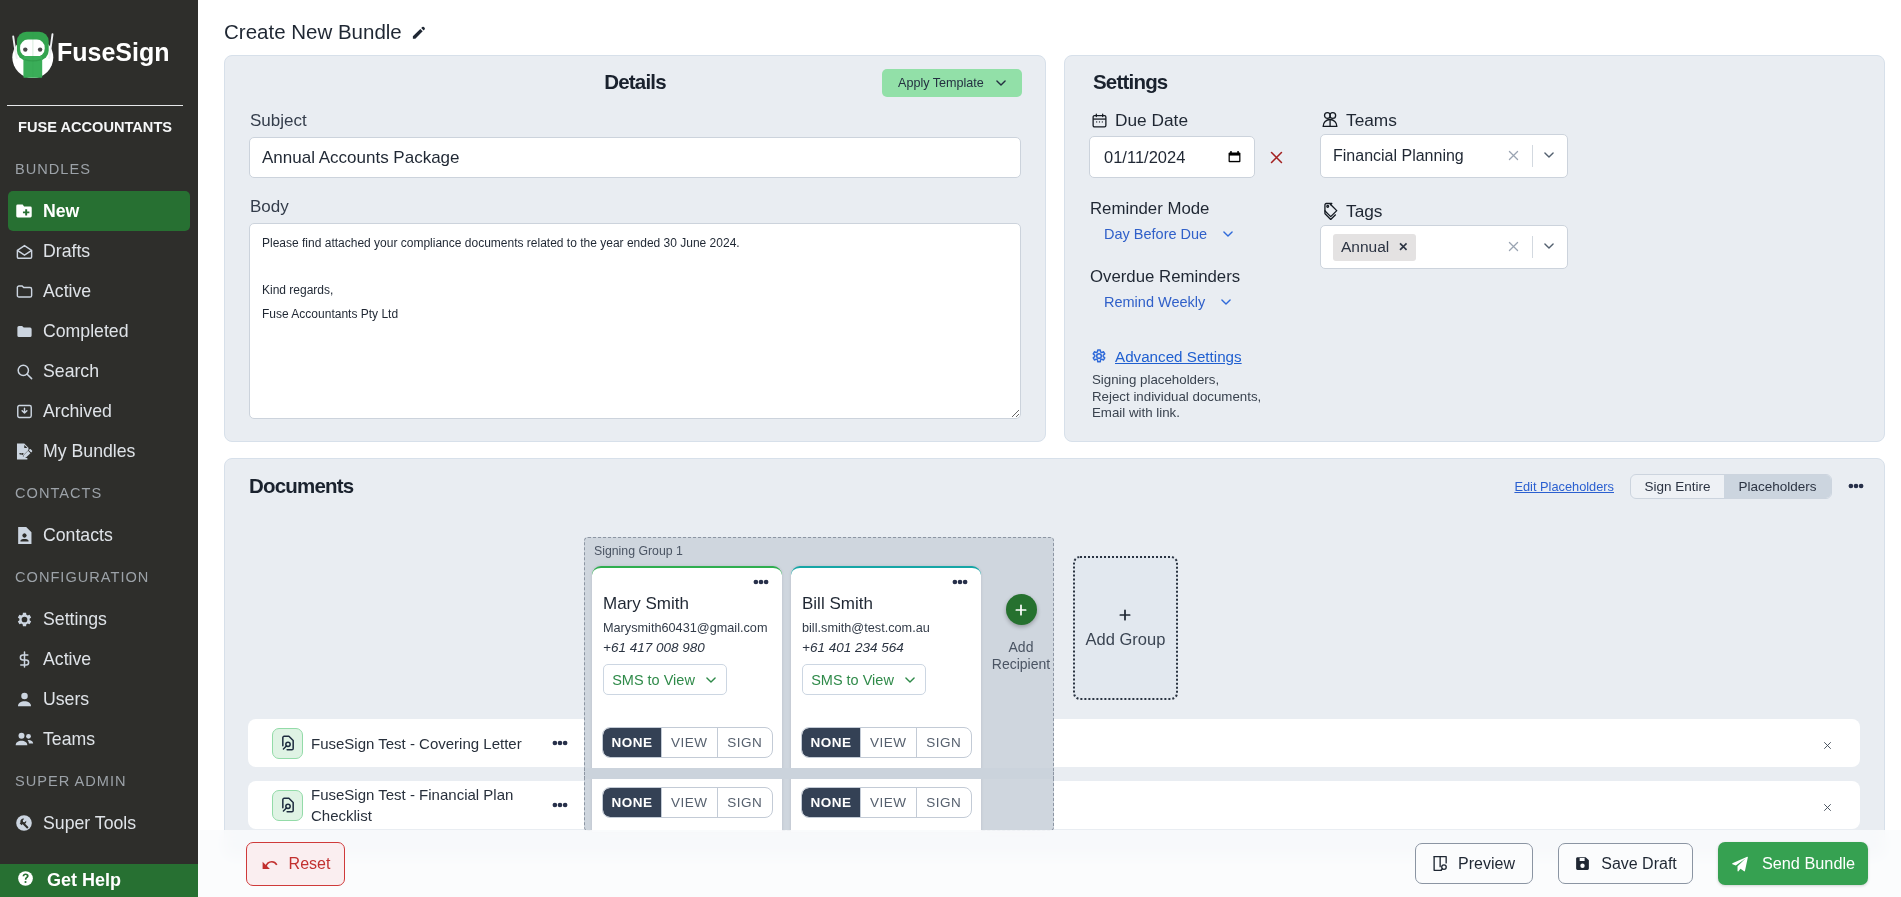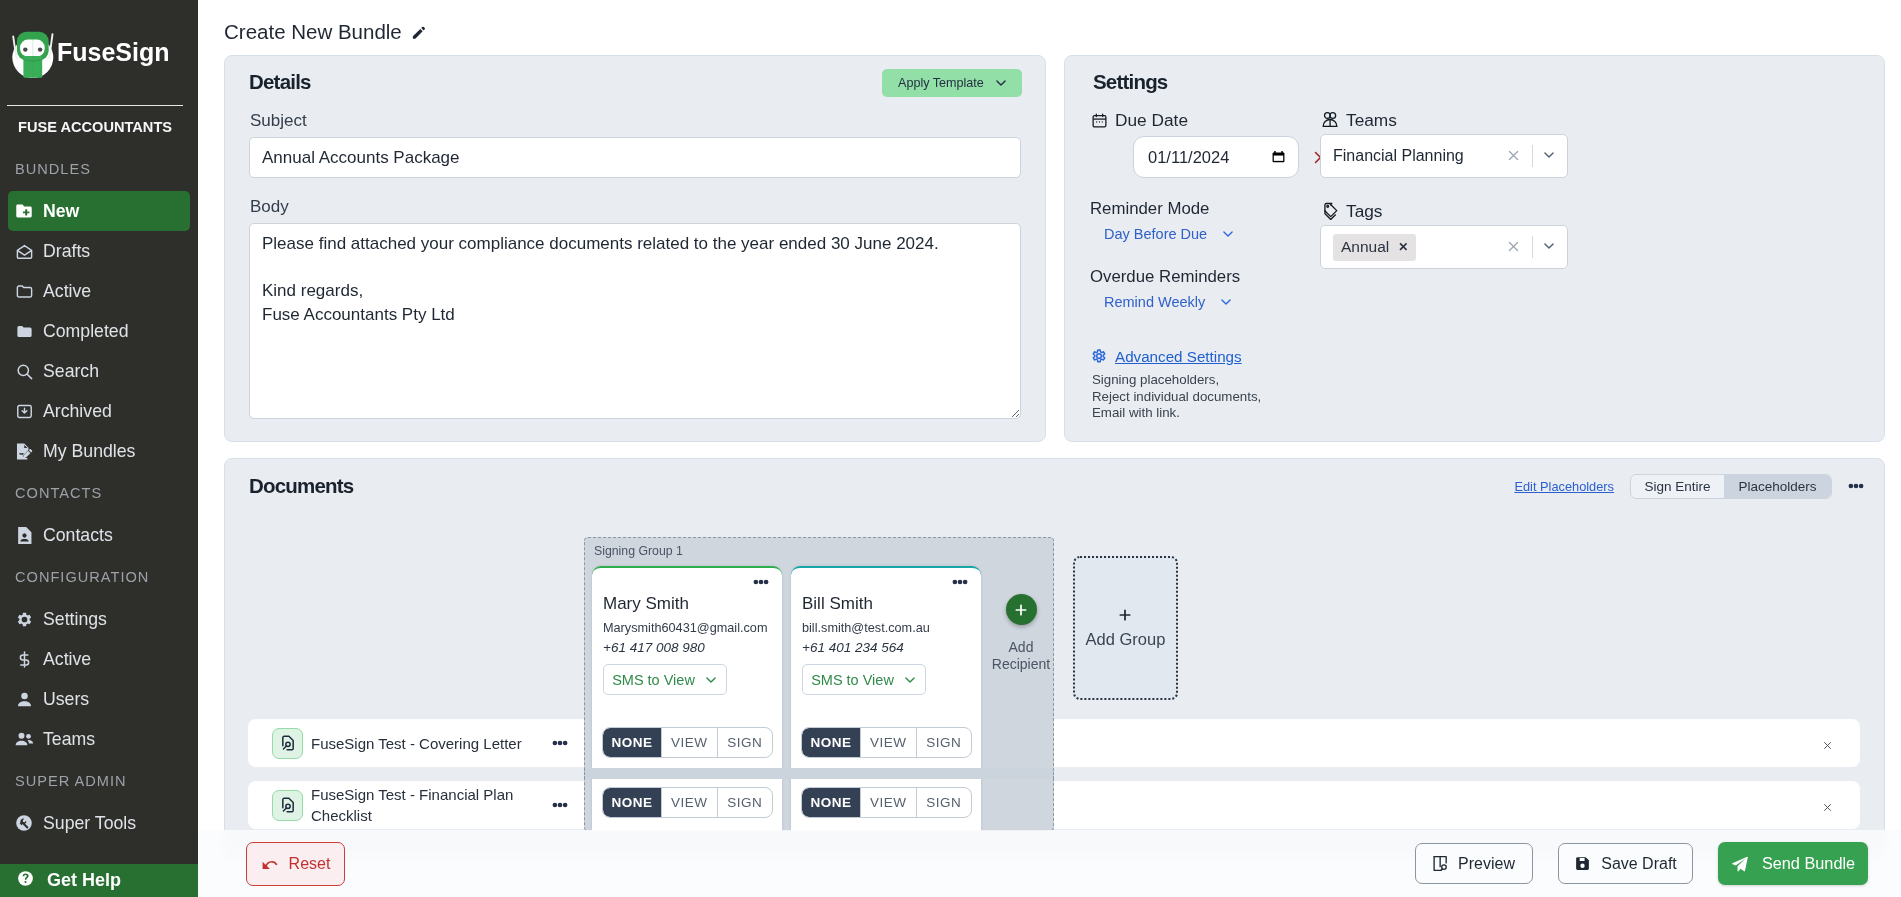--- a/index.html
+++ b/index.html
@@ -28,39 +28,39 @@
 
   
   .main { flex:1; position:relative; background:#ffffff; height:897px; overflow:hidden; }
   .page-title { font-size:20.5px; color:#1f2733; padding:20px 0 0 26px; display:flex; align-items:center; gap:9px; }
   .card { background:#e9edf2; border:1px solid #d7e0ea; border-radius:8px; }
 
   .row-top { display:flex; gap:18px; padding:0 16px 0 26px; margin-top:0; position:absolute; top:55px; left:0; width:1703px; }
   .details-card { width:822px; height:387px; padding:0 24px 0 24px; position:relative;}
   .settings-card { flex:1; height:387px; padding:0 24px 0 28px; position:relative; }
   .card-title { font-size:20.5px; font-weight:bold; color:#1a222e; letter-spacing:-0.8px; }
-  .details-card > .card-title { padding-top:14px; padding-left:0px;}
+  .details-card > .card-title { padding-top:14px; padding-left:0px;text-align:center;}
   .settings-card > .card-title { padding-top:14px; padding-left:0px;}
   .field-label { font-size:17px; color:#343d4b; }
   .text-input { width:772px; height:41px; background:#fff; border:1px solid #ccd3dc; border-radius:5px; font-size:17px; padding:0 12px; color:#1f2733; font-family:inherit; position:absolute; left:24px; top:81px; }
   .lbl-subject { position:absolute; left:25px; top:55px; }
   .lbl-body { position:absolute; left:25px; top:141px; }
-  .body-area { width:772px; height:196px; background:#fff; border:1px solid #ccd3dc; border-radius:5px; font-size:17px; padding:8px 12px; color:#1f2733; font-family:inherit; resize:both; line-height:23.6px; position:absolute; left:24px; top:167px; overflow:hidden;}
+  .body-area { width:772px; height:196px; background:#fff; border:1px solid #ccd3dc; border-radius:5px; font-size:12px; padding:8px 12px; color:#1f2733; font-family:inherit; resize:both; line-height:23.6px; position:absolute; left:24px; top:167px; overflow:hidden;}
   .apply-btn { position:absolute; left:657px; top:13px; width:140px; background:#92e0a8; border:none; border-radius:5px; height:28px; padding:0 0 0 16px; font-size:12.6px; color:#243041; display:flex; align-items:center; gap:10px; font-family:inherit;}
 
   
   .settings-grid { position:absolute; left:24px; top:0; width:600px; height:340px;}
   .settings-col-left { position:absolute; left:0; top:0; width:240px; }
   .settings-col-right { position:absolute; left:231px; top:0; width:248px; }
   .lbl-ic { display:flex; align-items:center; gap:7px; height:20px; position:absolute; top:54px; left:1px;}
   .lbl-ic2 { top:145px; }
   .sic { width:18px; height:18px; display:flex; align-items:center; justify-content:center; color:#141a22; }
   .s-lbl { font-size:17.3px; color:#1f2733; }
   .date-row { display:flex; align-items:center; gap:13px; position:absolute; top:80px; left:0; }
-  .date-input { width:166px; height:42px; background:#fff; border:1px solid #ccd3dc; border-radius:11px; display:flex; align-items:center; justify-content:space-between; padding:0 12px 0 14px; font-size:16.5px; color:#1f2733;margin-left:44px; }
+  .date-input { width:166px; height:42px; background:#fff; border:1px solid #ccd3dc; border-radius:5px; display:flex; align-items:center; justify-content:space-between; padding:0 12px 0 14px; font-size:16.5px; color:#1f2733; }
   .cal-btn { width:15px; height:16px; display:inline-block; }
   .clear-x { display:inline-flex; width:17px; height:17px; }
   .s-lbl2 { font-size:16.8px; color:#1f2733; position:absolute; left:1px;}
   .lbl-rm { top:143px; }
   .lbl-or { top:211px; }
   .link-sel { display:inline-flex; align-items:center; gap:14px; font-size:14.5px; color:#3060c9; position:absolute; left:15px; }
   .sel-rm { top:170px; }
   .sel-or { top:238px; }
   .link-sel .chev { display:inline-flex; width:15px; height:15px; color:#2f6ad9; }
   .adv-row { display:flex; align-items:center; gap:6px; position:absolute; top:291px; left:1px; }

